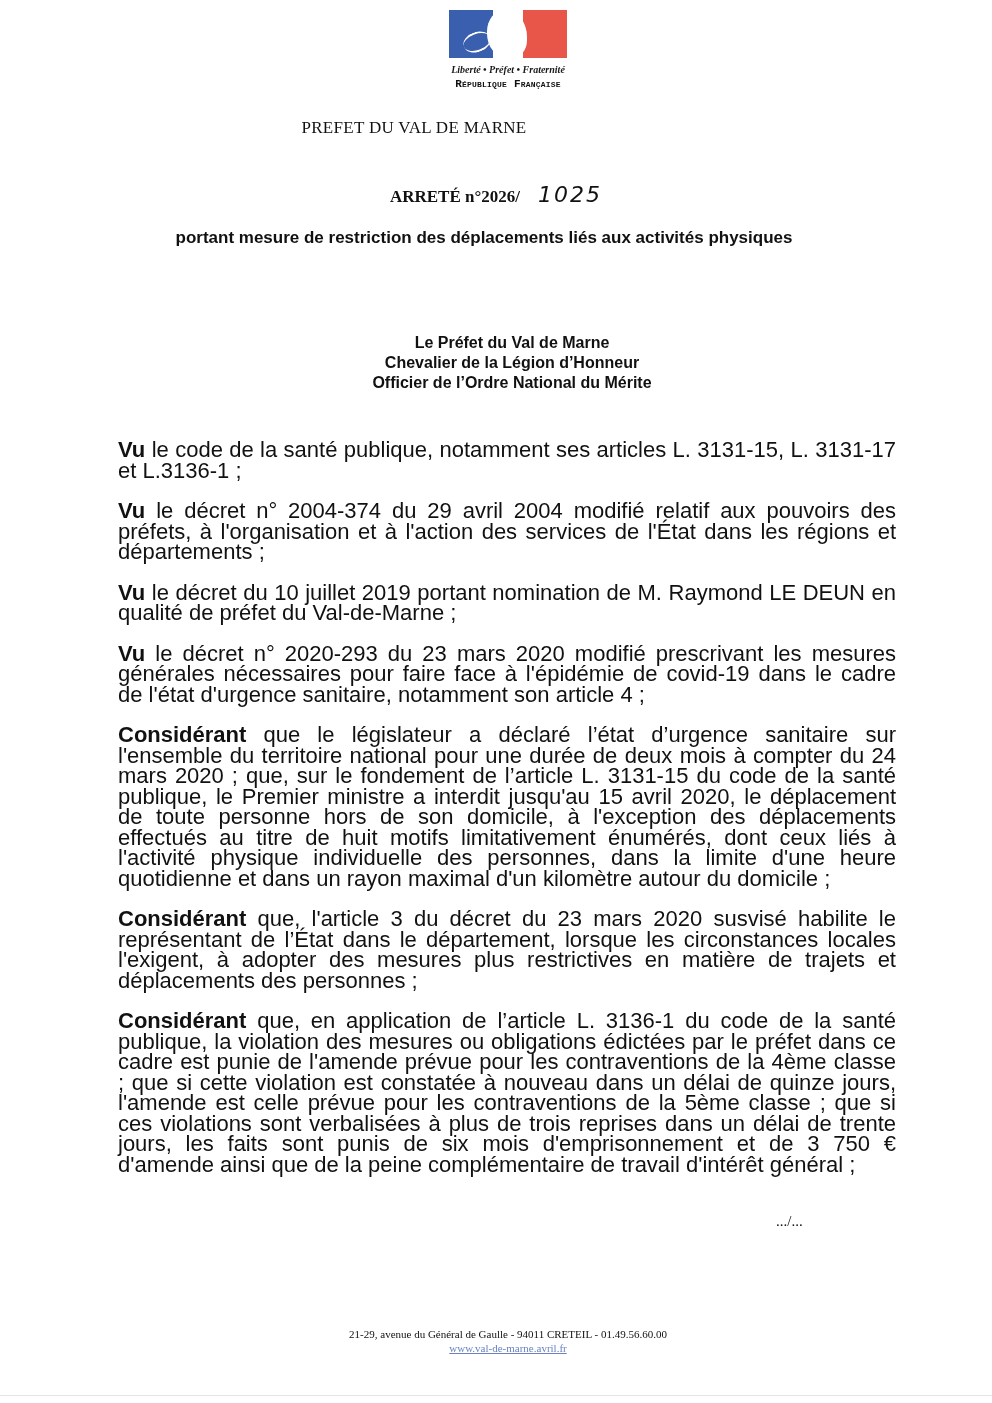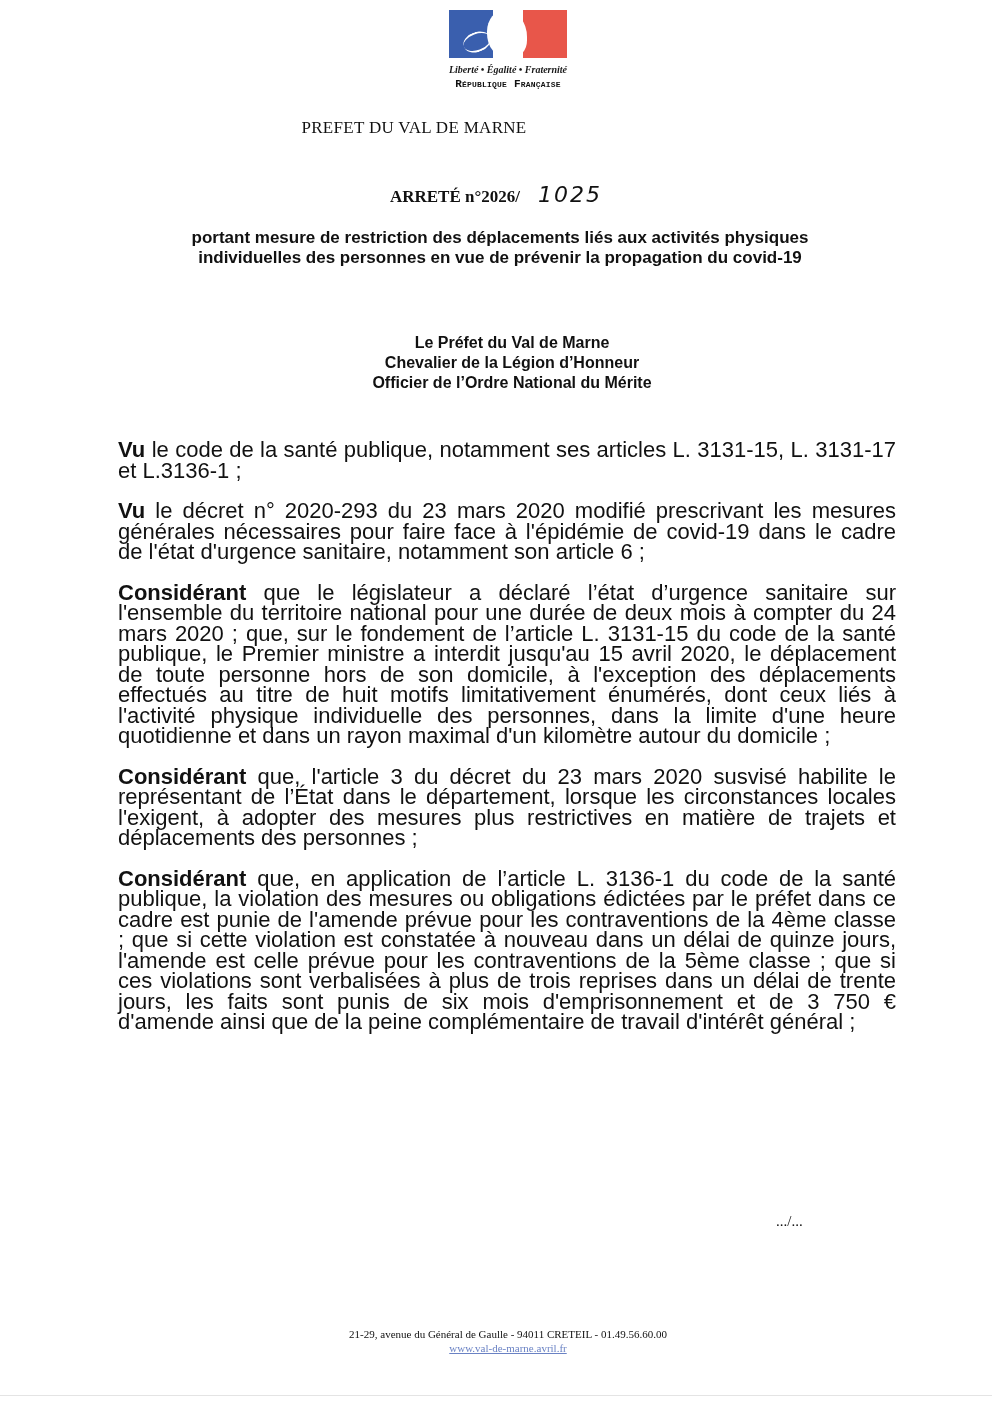--- a/index.html
+++ b/index.html
@@ -10,65 +10,66 @@
     .flag .white { position: absolute; left: 44px; top: 0; width: 30px; height: 48px; background: #fff; }
     .flag .red { position: absolute; left: 74px; top: 0; width: 44px; height: 48px; background: #e8564a; }
     .flag .face { position: absolute; left: 38px; top: 0; width: 40px; height: 48px; background: #fff; border-radius: 48% 60% 40% 55%; }
     .flag .hair { position: absolute; left: 14px; top: 22px; width: 28px; height: 16px; border-top: 2px solid #fff; border-bottom: 2px solid #fff; border-radius: 50%; transform: rotate(-20deg); }
     .motto { font-family: "Liberation Serif", serif; font-style: italic; font-weight: bold; font-size: 10px; margin-top: 6px; color: #1a1a1a; }
     .republique { font-family: Liberation Mono, monospace; font-weight: bold; font-size: 11px; margin-top: 3px; font-variant: small-caps; letter-spacing: 0.2px; }
     .prefet { position: absolute; left: 0; width: 828px; top: 118px; text-align: center; font-family: "Liberation Serif", serif; font-size: 17px; letter-spacing: 0.3px; }
     .arrete { position: absolute; left: 0; width: 992px; top: 182px; text-align: center; font-family: "Liberation Sans", sans-serif; font-weight: bold; font-size: 17px; }
     .arrete .num { font-family: "Liberation Serif", serif; }
     .arrete .hand { font-family: "DejaVu Sans", sans-serif; font-style: italic; font-weight: normal; font-size: 22px; margin-left: 18px; letter-spacing: 2px; }
-    .subject { position: absolute; left: 150px; width: 700px; top: 228px; text-align: center; font-family: "Liberation Sans", sans-serif; font-weight: bold; font-size: 17px; line-height: 20px; }
+    .subject { position: absolute; left: 134px; width: 700px; top: 228px; text-align: center; font-family: "Liberation Sans", sans-serif; font-weight: bold; font-size: 17px; line-height: 20px; }
     .titles { position: absolute; left: 0; width: 1024px; top: 333px; text-align: center; font-family: "Liberation Sans", sans-serif; font-weight: bold; font-size: 16px; line-height: 20px; }
     .body { position: absolute; left: 118px; width: 778px; top: 440px; font-family: "Liberation Sans", sans-serif; font-size: 22px; line-height: 20.5px; text-align: justify; }
     .body p { margin: 0 0 20px 0; }
     .body b { font-weight: bold; }
     .cont { position: absolute; left: 776px; top: 1213px; font-family: "Liberation Serif", serif; font-size: 15px; }
     .footer { position: absolute; left: 0; width: 1016px; top: 1327px; text-align: center; font-family: "Liberation Serif", serif; font-size: 11px; line-height: 14px; }
     .footer a { color: #6a82c4; text-decoration: underline; }
     .scanline { position: absolute; left: 0; top: 1395px; width: 992px; height: 1px; background: #e4e4e4; }
   </style>
 </head>
 <body>
 
 <div class="logo">
   <div class="flag">
     <div class="blue"></div>
     <div class="white"></div>
     <div class="red"></div>
     <div class="face"></div>
     <div class="hair"></div>
   </div>
-  <div class="motto">Liberté • Égalité • Fraternité</div>
+  <div class="motto">Liberté • Préfet • Fraternité</div>
   <div class="republique">République Française</div>
 </div>
 
 <div class="prefet">PREFET DU VAL DE MARNE</div>
 
 <div class="arrete">
   <span class="num">ARRETÉ n°2026/</span><span class="hand">1025</span>
 </div>
 
 <div class="subject">
   <div>portant mesure de restriction des déplacements liés aux activités physiques</div>
-  <div>individuelles des personnes en vue de prévenir la propagation du covid-19</div>
 </div>
 
 <div class="titles">
   <div>Le Préfet du Val de Marne</div>
   <div>Chevalier de la Légion d’Honneur</div>
   <div>Officier de l’Ordre National du Mérite</div>
 </div>
 
 <div class="body">
   <p><b>Vu</b><span> le code de la santé publique, notamment ses articles L. 3131-15, L. 3131-17 et L.3136-1 ;</span></p>
-  <p><b>Vu</b><span> le décret n° 2020-293 du 23 mars 2020 modifié prescrivant les mesures générales nécessaires pour faire face à l'épidémie de covid-19 dans le cadre de l'état d'urgence sanitaire, notamment son article 6 ;</span></p>
+  <p><b>Vu</b><span> le décret n° 2004-374 du 29 avril 2004 modifié relatif aux pouvoirs des préfets, à l'organisation et à l'action des services de l'État dans les régions et départements ;</span></p>
+  <p><b>Vu</b><span> le décret du 10 juillet 2019 portant nomination de M. Raymond LE DEUN en qualité de préfet du Val-de-Marne ;</span></p>
+  <p><b>Vu</b><span> le décret n° 2020-293 du 23 mars 2020 modifié prescrivant les mesures générales nécessaires pour faire face à l'épidémie de covid-19 dans le cadre de l'état d'urgence sanitaire, notamment son article 4 ;</span></p>
   <p><b>Considérant</b><span> que le législateur a déclaré l’état d’urgence sanitaire sur l'ensemble du territoire national pour une durée de deux mois à compter du 24 mars 2020 ; que, sur le fondement de l’article L. 3131-15 du code de la santé publique, le Premier ministre a interdit jusqu'au 15 avril 2020, le déplacement de toute personne hors de son domicile, à l'exception des déplacements effectués au titre de huit motifs limitativement énumérés, dont ceux liés à l'activité physique individuelle des personnes, dans la limite d'une heure quotidienne et dans un rayon maximal d'un kilomètre autour du domicile ;</span></p>
   <p><b>Considérant</b><span> que, l'article 3 du décret du 23 mars 2020 susvisé habilite le représentant de l’État dans le département, lorsque les circonstances locales l'exigent, à adopter des mesures plus restrictives en matière de trajets et déplacements des personnes ;</span></p>
   <p><b>Considérant</b><span> que, en application de l’article L. 3136-1 du code de la santé publique, la violation des mesures ou obligations édictées par le préfet dans ce cadre est punie de l'amende prévue pour les contraventions de la 4ème classe ; que si cette violation est constatée à nouveau dans un délai de quinze jours, l'amende est celle prévue pour les contraventions de la 5ème classe ; que si ces violations sont verbalisées à plus de trois reprises dans un délai de trente jours, les faits sont punis de six mois d'emprisonnement et de 3 750 € d'amende ainsi que de la peine complémentaire de travail d'intérêt général ;</span></p>
 </div>
 
 <div class="cont">.../...</div>
 
 <div class="footer">
   <div>21-29, avenue du Général de Gaulle - 94011 CRETEIL - 01.49.56.60.00</div>
   <a>www.val-de-marne.avril.fr</a>

